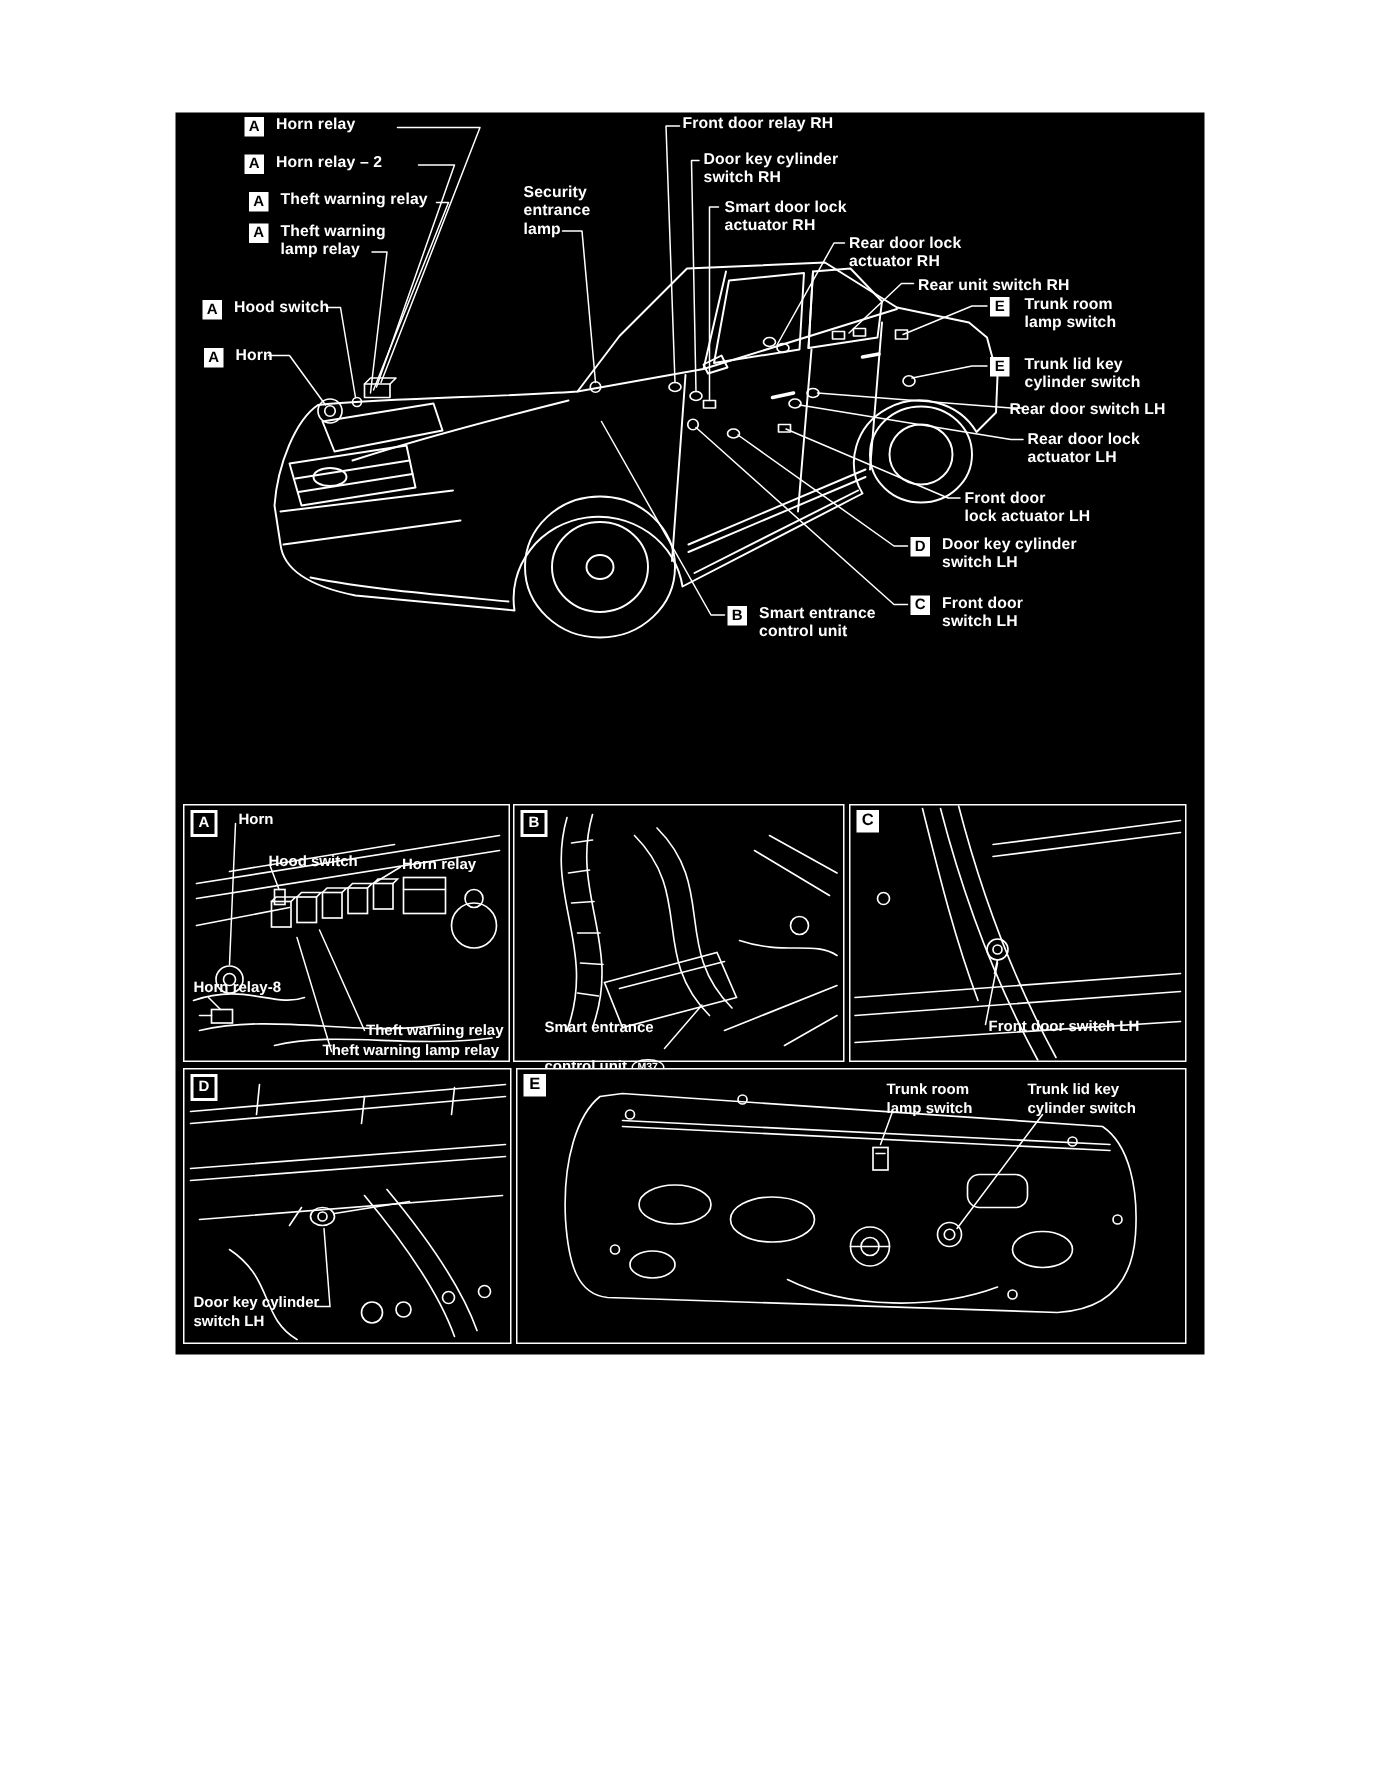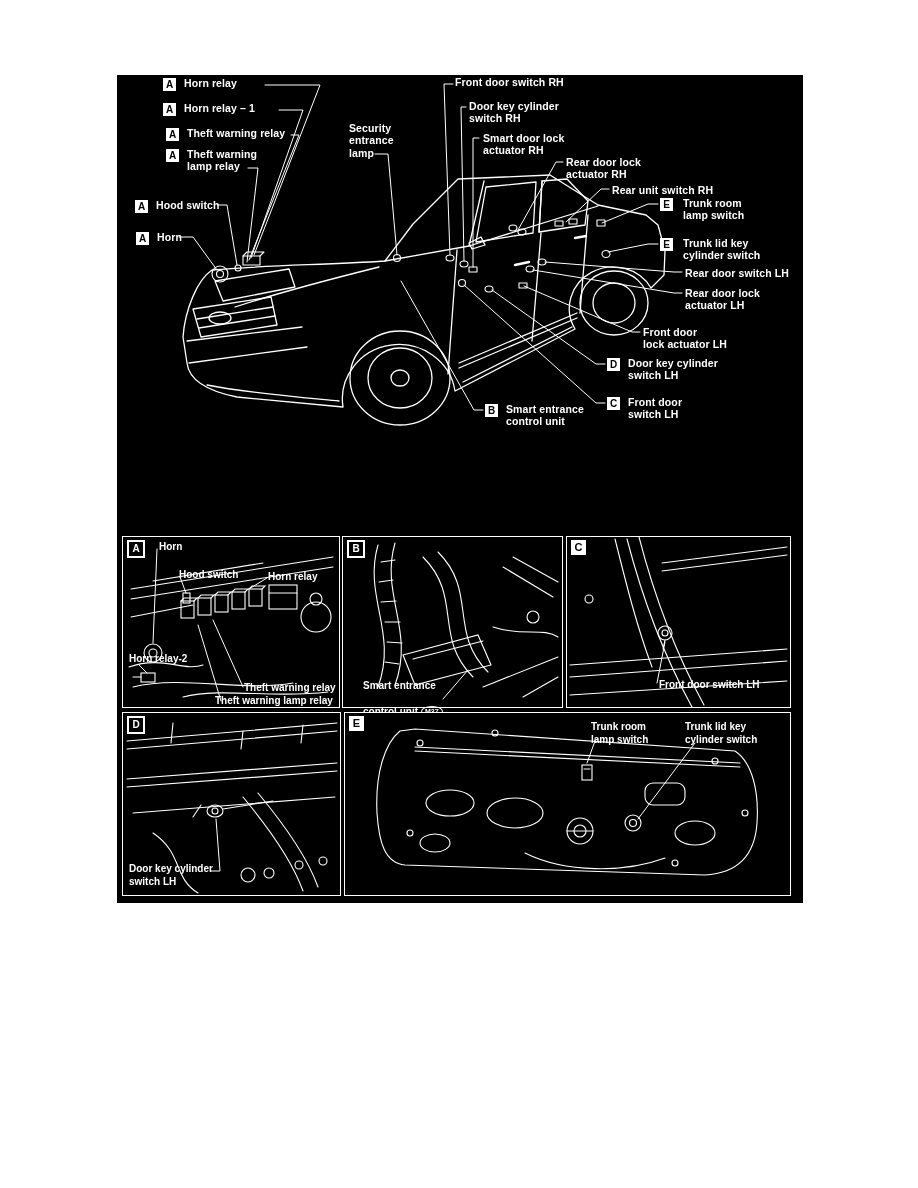--- a/index.html
+++ b/index.html
@@ -118,57 +118,57 @@
         <polyline points="488,289 479,289 375,215"></polyline>
         <polyline points="488,328 479,328 347,210"></polyline>
         <polyline points="366,335 357,335 284,206"></polyline>
       </g>
     </svg>
 
     <span class="refbox" style="left:46px;top:3px">A</span>
     <div class="callout" style="left:67px;top:2px">Horn relay</div>
 
     <span class="refbox" style="left:46px;top:28px">A</span>
-    <div class="callout" style="left:67px;top:27px">Horn relay – 1</div>
+    <div class="callout" style="left:67px;top:27px">Horn relay – 2</div>
 
     <span class="refbox" style="left:49px;top:53px">A</span>
     <div class="callout" style="left:70px;top:52px">Theft warning relay</div>
 
     <span class="refbox" style="left:49px;top:74px">A</span>
     <div class="callout" style="left:70px;top:73px">Theft warning
 lamp relay</div>
 
     <span class="refbox" style="left:18px;top:125px">A</span>
     <div class="callout" style="left:39px;top:124px">Hood switch</div>
 
     <span class="refbox" style="left:19px;top:157px">A</span>
     <div class="callout" style="left:40px;top:156px">Horn</div>
 
     <div class="callout" style="left:232px;top:47px">Security
 entrance
 lamp</div>
 
-    <div class="callout" style="left:338px;top:1px">Front door switch RH</div>
+    <div class="callout" style="left:338px;top:1px">Front door relay RH</div>
     <div class="callout" style="left:352px;top:25px">Door key cylinder
 switch RH</div>
     <div class="callout" style="left:366px;top:57px">Smart door lock
 actuator RH</div>
     <div class="callout" style="left:449px;top:81px">Rear door lock
 actuator RH</div>
     <div class="callout" style="left:495px;top:109px">Rear unit switch RH</div>
 
     <span class="refbox" style="left:543px;top:123px">E</span>
     <div class="callout" style="left:566px;top:122px">Trunk room
 lamp switch</div>
 
     <span class="refbox" style="left:543px;top:163px">E</span>
     <div class="callout" style="left:566px;top:162px">Trunk lid key
 cylinder switch</div>
 
-    <div class="callout" style="left:568px;top:192px">Rear door switch LH</div>
+    <div class="callout" style="left:556px;top:192px">Rear door switch LH</div>
     <div class="callout" style="left:568px;top:212px">Rear door lock
 actuator LH</div>
     <div class="callout" style="left:526px;top:251px">Front door
 lock actuator LH</div>
 
     <span class="refbox" style="left:490px;top:283px">D</span>
     <div class="callout" style="left:511px;top:282px">Door key cylinder
 switch LH</div>
 
     <span class="refbox" style="left:490px;top:322px">C</span>
@@ -210,21 +210,21 @@
           <polyline points="144,41 126,52"></polyline>
           <polyline points="16,128 24,136"></polyline>
           <polyline points="120,150 90,83"></polyline>
           <polyline points="98,164 75,88"></polyline>
         </g>
       </svg>
       <span class="refbox-dark" style="left:4px;top:3px">A</span>
       <div class="plabel" style="left:36px;top:4px">Horn</div>
       <div class="plabel" style="left:56px;top:32px">Hood switch</div>
       <div class="plabel" style="left:145px;top:34px">Horn relay</div>
-      <div class="plabel" style="left:6px;top:116px">Horn relay-2</div>
+      <div class="plabel" style="left:6px;top:116px">Horn relay-8</div>
       <div class="plabel" style="left:121px;top:145px">Theft warning relay</div>
       <div class="plabel" style="left:92px;top:158px">Theft warning lamp relay</div>
     </div>
 
     <div class="panel" style="left:225px;top:461px;width:219px;height:170px">
       <svg class="art" width="219" height="170" viewBox="0 0 219 170" stroke="#fff" fill="none" stroke-width="1.1" stroke-linecap="round">
         <path d="M35,8 C20,60 55,95 35,150 M52,6 C37,58 72,93 52,148"></path>
         <path d="M38,25 l14,-2 M36,45 l14,-2 M38,65 l15,-1 M42,85 l15,0 M44,105 l15,1 M42,125 l14,2"></path>
         <path d="M80,20 C120,60 90,100 130,140 M95,15 C135,55 105,95 145,135"></path>
         <path d="M60,118 L135,98 L148,128 L72,148 Z M70,122 L140,104"></path>

